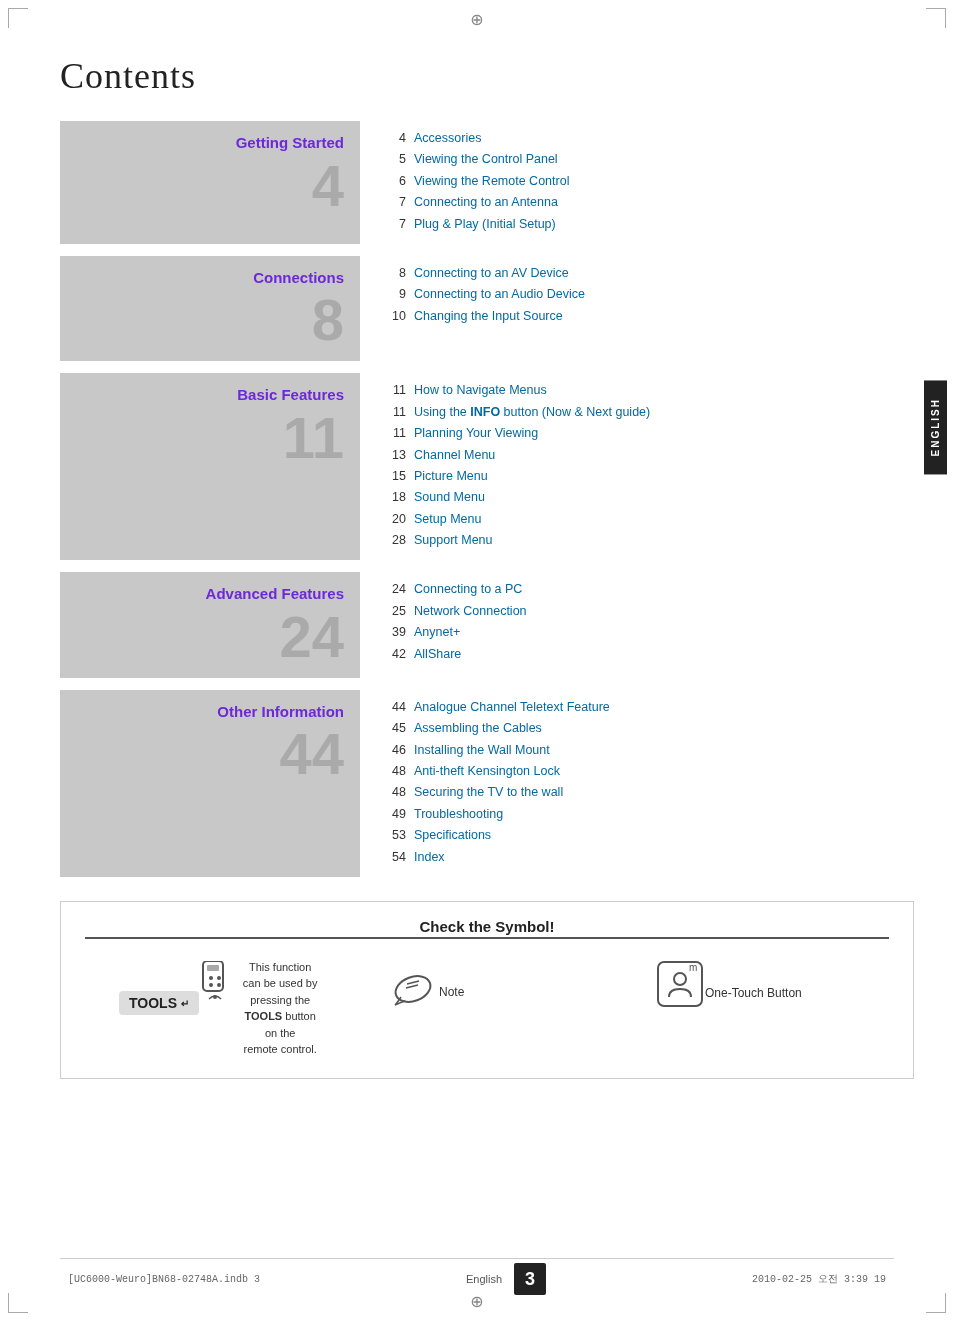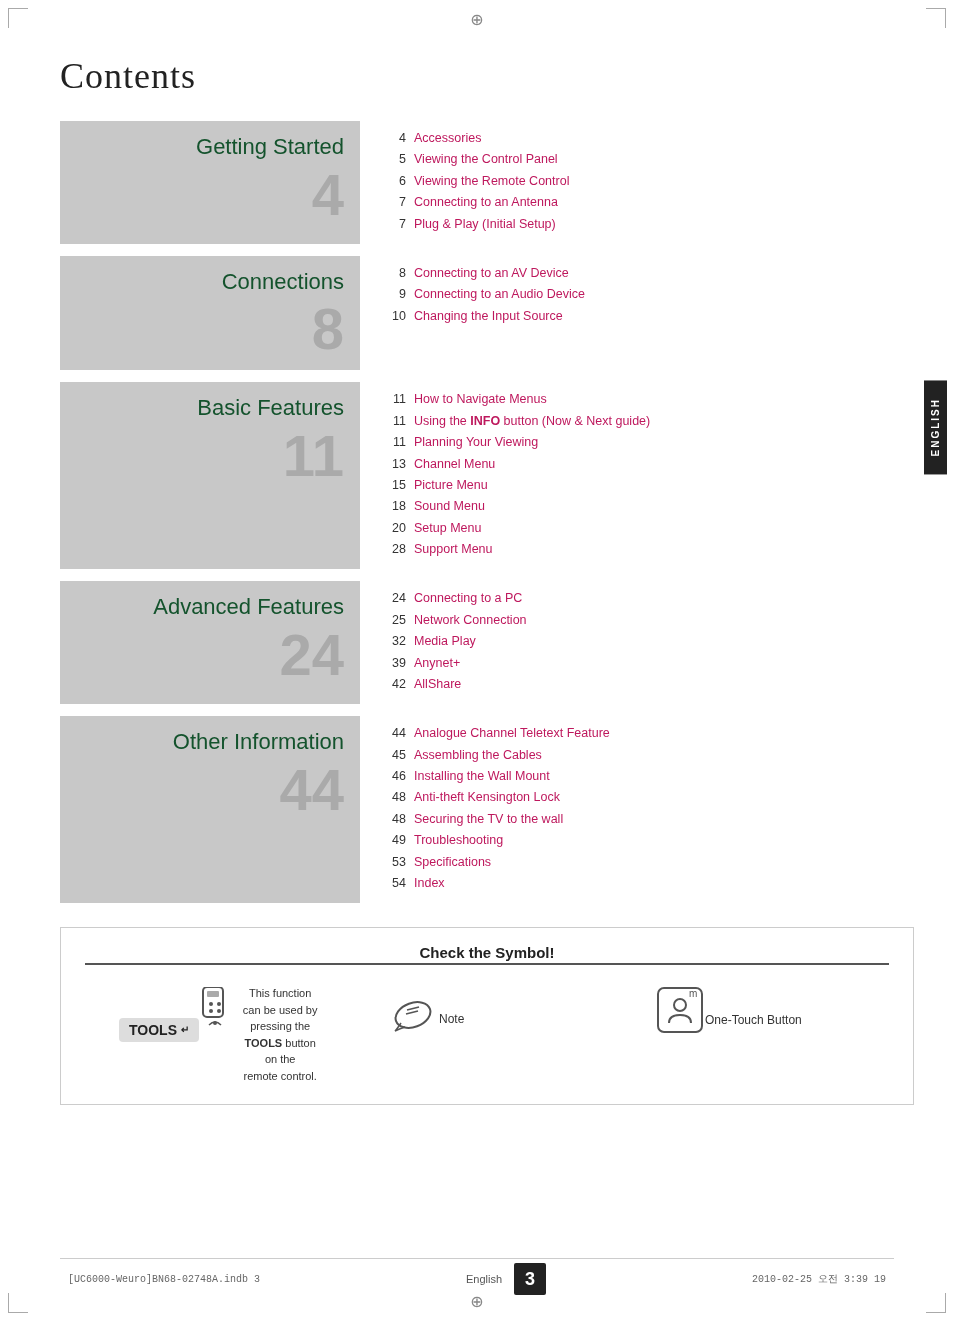--- a/index.html
+++ b/index.html
@@ -70,23 +70,23 @@
       text-align: right;
       padding: 12px 16px 12px 12px;
       position: relative;
       display: flex;
       flex-direction: column;
       align-items: flex-end;
       justify-content: flex-start;
     }
 
     .section-title {
-      font-size: 22px;
-      font-weight: normal;
-      color: #14532d;
+      font-size: 15px;
+      font-weight: bold;
+      color: #6d28d9;
       line-height: 1.3;
     }
 
     .section-number {
       font-size: 58px;
       font-weight: bold;
       color: #aaa;
       line-height: 1;
       margin-top: 4px;
     }
@@ -104,21 +104,21 @@
     }
 
     .toc-page-num {
       min-width: 22px;
       text-align: right;
       margin-right: 8px;
       color: #333;
     }
 
     .toc-desc {
-      color: #be185d;
+      color: #0369a1;
     }
 
     .toc-desc strong {
       font-weight: bold;
     }
 
     
     .symbol-box {
       border: 1px solid #ccc;
       margin: 24px 0 16px 0;
@@ -361,24 +361,20 @@
           <div class="section-number">24</div>
         </div>
         <div class="toc-right">
           <div class="toc-entry">
             <span class="toc-page-num">24</span>
             <span class="toc-desc">Connecting to a PC</span>
           </div>
           <div class="toc-entry">
             <span class="toc-page-num">25</span>
             <span class="toc-desc">Network Connection</span>
-          </div>
-          <div class="toc-entry">
-            <span class="toc-page-num">32</span>
-            <span class="toc-desc">Media Play</span>
           </div>
           <div class="toc-entry">
             <span class="toc-page-num">39</span>
             <span class="toc-desc">Anynet+</span>
           </div>
           <div class="toc-entry">
             <span class="toc-page-num">42</span>
             <span class="toc-desc">AllShare</span>
           </div>
         </div>

